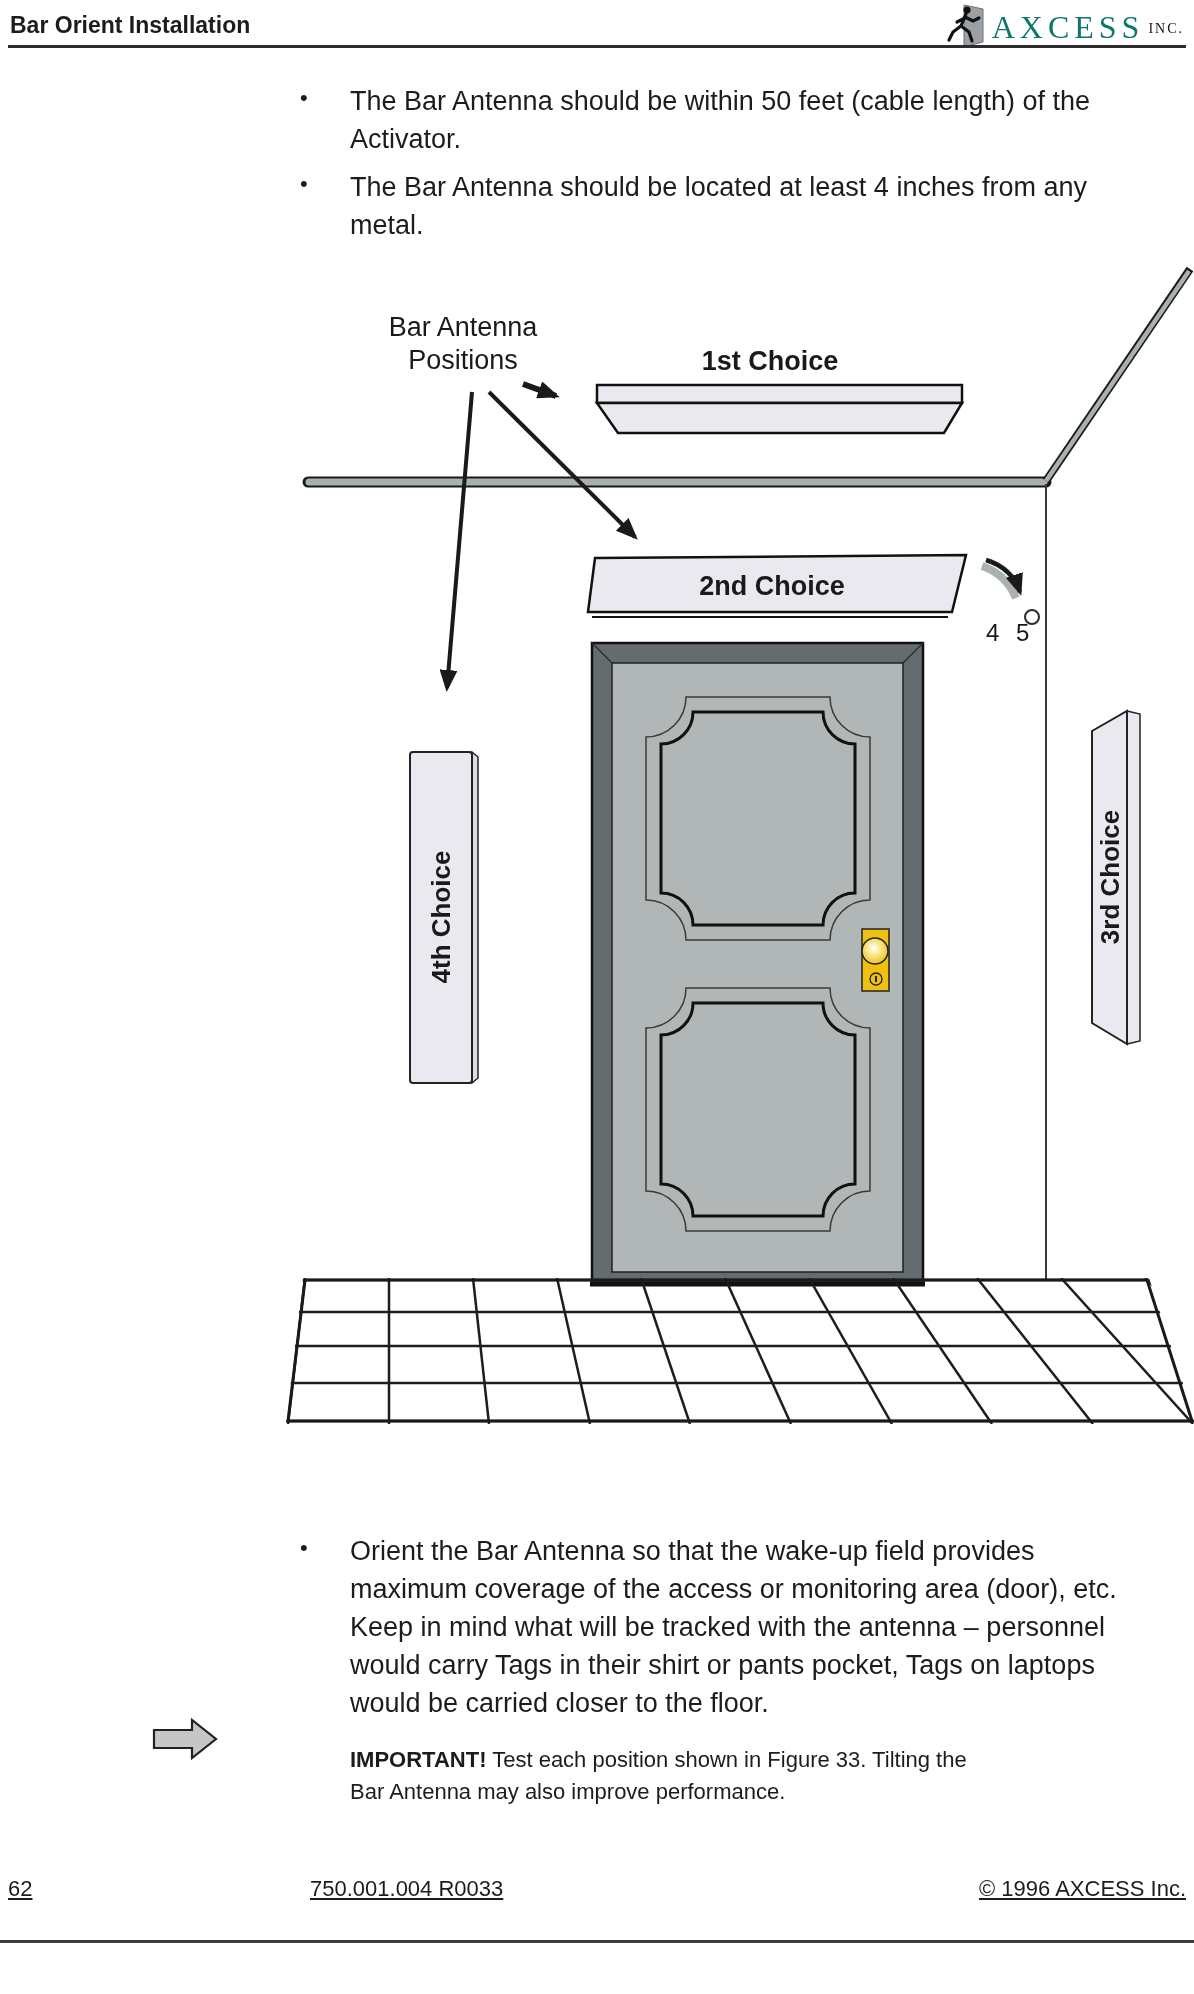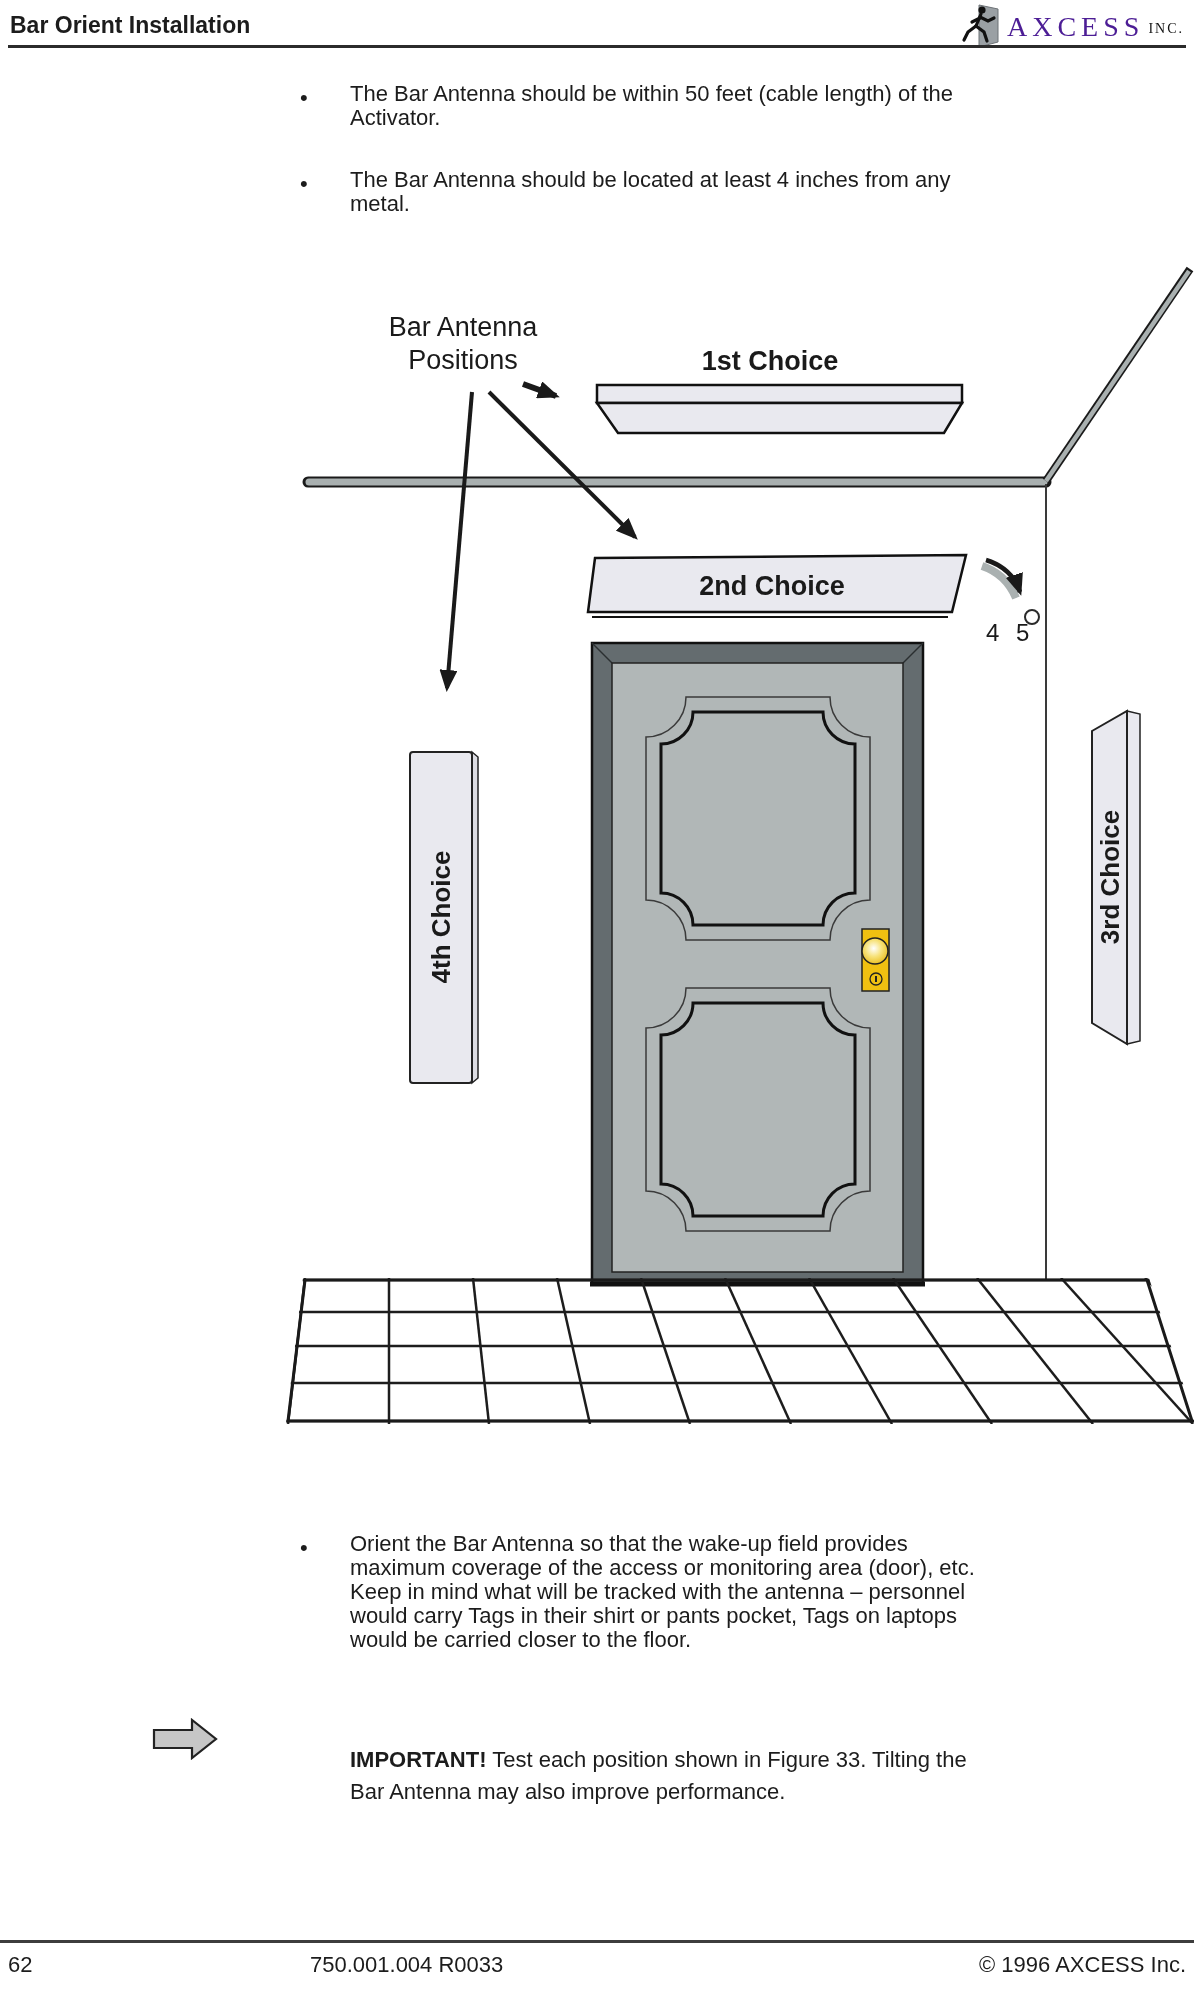--- a/index.html
+++ b/index.html
@@ -4,36 +4,36 @@
 <style>
   html,body{margin:0;padding:0;background:#ffffff;}
   .page{
     position:relative;width:1194px;height:1994px;background:#ffffff;
     font-family:"Liberation Sans",sans-serif;color:#1c1c1c;overflow:hidden;
   }
   
   .hdr-title{position:absolute;left:10px;top:12px;font-size:23px;font-weight:bold;letter-spacing:0px;}
   .hdr-rule{position:absolute;left:8px;right:8px;top:45px;height:3px;background:#2b2b2b;}
   .logo{position:absolute;right:10px;top:2px;display:flex;align-items:flex-end;}
-  .logo-brand{font-family:"Liberation Serif",serif;font-size:28px;letter-spacing:5px;color:#4c1d95;line-height:42px;}
+  .logo-brand{font-family:"Liberation Serif",serif;font-size:32px;letter-spacing:5px;color:#0f766e;line-height:42px;}
   .logo-suffix{font-family:"Liberation Serif",serif;font-size:14px;letter-spacing:2px;color:#111;margin:0 0 11px 4px;}
   
   .bullet{position:absolute;display:flex;}
   .dot{width:50px;font-size:22px;line-height:32px;}
-  .btxt{font-size:22px;line-height:24px;white-space:pre-line;width:790px;}
+  .btxt{font-size:27px;line-height:38px;white-space:pre-line;width:790px;}
   
   .caption{position:absolute;left:300px;width:830px;text-align:center;font-size:22px;font-weight:bold;}
   
   .note-icon{position:absolute;left:152px;top:1718px;}
   .note-text{position:absolute;left:350px;top:1722px;font-size:22px;line-height:32px;width:800px;}
   .note-text .imp{font-weight:bold;}
   .note-text .rest{white-space:pre-line;}
   
   .ftr-rule{position:absolute;left:0;right:0;top:1940px;height:3px;background:#3d3d3d;}
-  .ftr{position:absolute;top:1952px;font-size:22px;}
+  .ftr{position:absolute;top:1876px;font-size:22px;text-decoration:underline;}
   .ftr.pg{left:8px;}
   .ftr.doc{left:310px;}
   .ftr.cp{right:8px;}
   
   .fig{position:absolute;left:240px;top:255px;}
   svg text{font-family:"Liberation Sans",sans-serif;fill:#1a1a1a;}
   .lbl{font-size:27px;}
   .lblb{font-size:27px;font-weight:bold;}
   .lblr{font-size:26px;font-weight:bold;}
   .ang{font-size:24px;letter-spacing:5px;}

